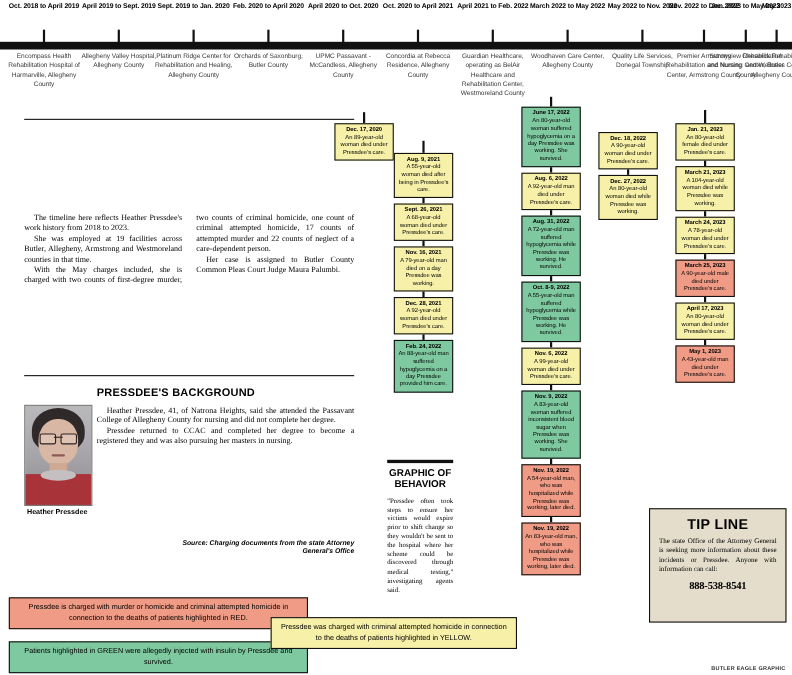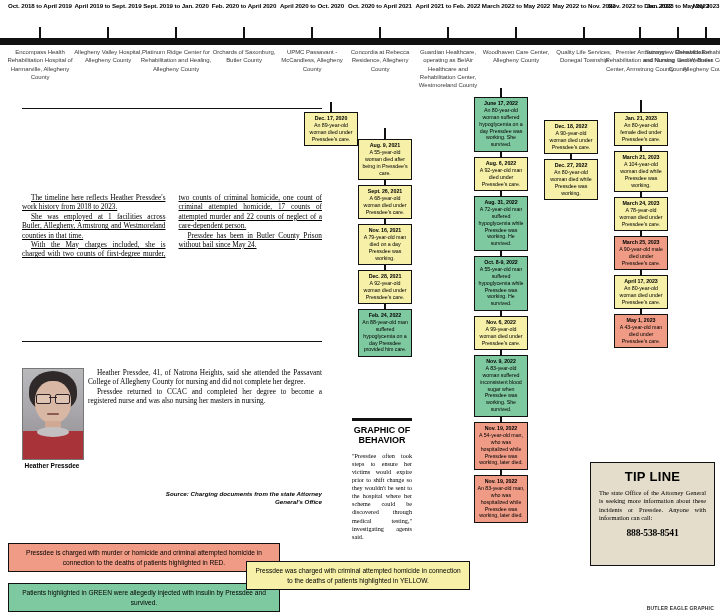--- a/index.html
+++ b/index.html
@@ -20,21 +20,21 @@
 
   
   .headline{position:absolute;left:22px;top:120px;width:300px;
             font-size:27.5px;font-weight:bold;line-height:1.06;letter-spacing:-1.1px;}
   .rule-top{position:absolute;left:22px;top:108px;width:300px;height:1px;background:#111;}
 
   .story{position:absolute;left:22px;top:193px;width:300px;
          column-count:2;column-gap:13px;
          font-family:"Liberation Serif",serif;font-size:7.3px;line-height:1.285;
          text-align:justify;}
-  .story p{margin:0;text-indent:9px;text-decoration:underline;}
+  .story p{margin:0;text-indent:9px;}
 
   
   .bg-rule{position:absolute;left:22px;top:341px;width:300px;height:1px;background:#111;}
   .bg-title{position:absolute;left:88px;top:352px;width:234px;
             font-size:10px;font-weight:bold;letter-spacing:0.2px;}
   .photo{position:absolute;left:22px;top:368px;width:60px;height:90px;
          background:linear-gradient(180deg,#b9b9bc 0%,#a9a7ab 45%,#8f8b90 100%);
          border:1px solid #777;overflow:hidden;}
   .ph-hair{position:absolute;left:6px;top:2px;width:48px;height:40px;border-radius:50% 50% 40% 40%;
            background:#30292a;}
@@ -157,43 +157,44 @@
       <div class="tl-col" style="left: 669px;">
         <div class="tl-date">May 2023</div>
         <div class="tl-tick"></div>
       </div>
       <div class="tl-place" style="left: 669px;">Cheswick Rehabilitation and Wellness Center, Allegheny County</div>
     </div>
 
   <div class="rule-top"></div>
   <div class="story" id="story">
       <p>The timeline here reflects Heather Pressdee's work history from 2018 to 2023.</p>
-      <p>She was employed at 1 facilities across Butler, Allegheny, Armstrong and Westmoreland counties in that time.</p>
+      <p>She was employed at 19 facilities across Butler, Allegheny, Armstrong and Westmoreland counties in that time.</p>
       <p>With the May charges included, she is charged with two counts of first-degree murder, two counts of criminal homicide, one count of criminal attempted homicide, 17 counts of attempted murder and 22 counts of neglect of a care-dependent person.</p>
-      <p>Pressdee has been in Butler County Prison without bail since May 24.</p>
+      <p>Her case is assigned to Butler County Common Pleas Court Judge Maura Palumbi.</p>
     </div>
 
   <div class="bg-rule"></div>
+  <div class="bg-title">PRESSDEE'S BACKGROUND</div>
   <div class="photo">
     <div class="ph-hair"></div>
     <div class="ph-face"></div>
     <div class="ph-glass">
         <i class="l"></i>
         <i class="r"></i>
         <b></b>
       </div>
     <div class="ph-mouth"></div>
     <div class="ph-neck"></div>
     <div class="ph-body"></div>
     <div class="ph-cap"></div>
   </div>
   <div class="photo-cap">Heather Pressdee</div>
   <div class="bg-body" id="bg-body">
       <p>Heather Pressdee, 41, of Natrona Heights, said she attended the Passavant College of Allegheny County for nursing and did not complete her degree.</p>
-      <p>Pressdee returned to CCAC and completed her degree to become a registered nurse and was also nursing her masters in nursing.</p>
+      <p>Pressdee returned to CCAC and completed her degree to become a registered they and was also pursuing her masters in nursing.</p>
     </div>
   <div class="source">Source: Charging documents from the state Attorney General's Office</div>
 
   <div id="events">
       <div class="connector" style="left: 330px; top: 102px; height: 10px;"></div>
       <div class="ev yellow" style="left: 304px; top: 112px;"><span class="d">Dec. 17, 2020</span><span>An 89-year-old woman died under Pressdee's care.</span></div>
       <div class="connector" style="left: 384px; top: 128px; height: 11px;"></div>
       <div class="ev yellow" style="left: 358px; top: 139px;"><span class="d">Aug. 9, 2021</span><span>A 55-year-old woman died after being in Pressdee's care.</span></div>
       <div class="connector" style="left: 384px; top: 180px; height: 5px;"></div>
       <div class="ev yellow" style="left: 358px; top: 185px;"><span class="d">Sept. 26, 2021</span><span>A 68-year-old woman died under Pressdee's care.</span></div>

